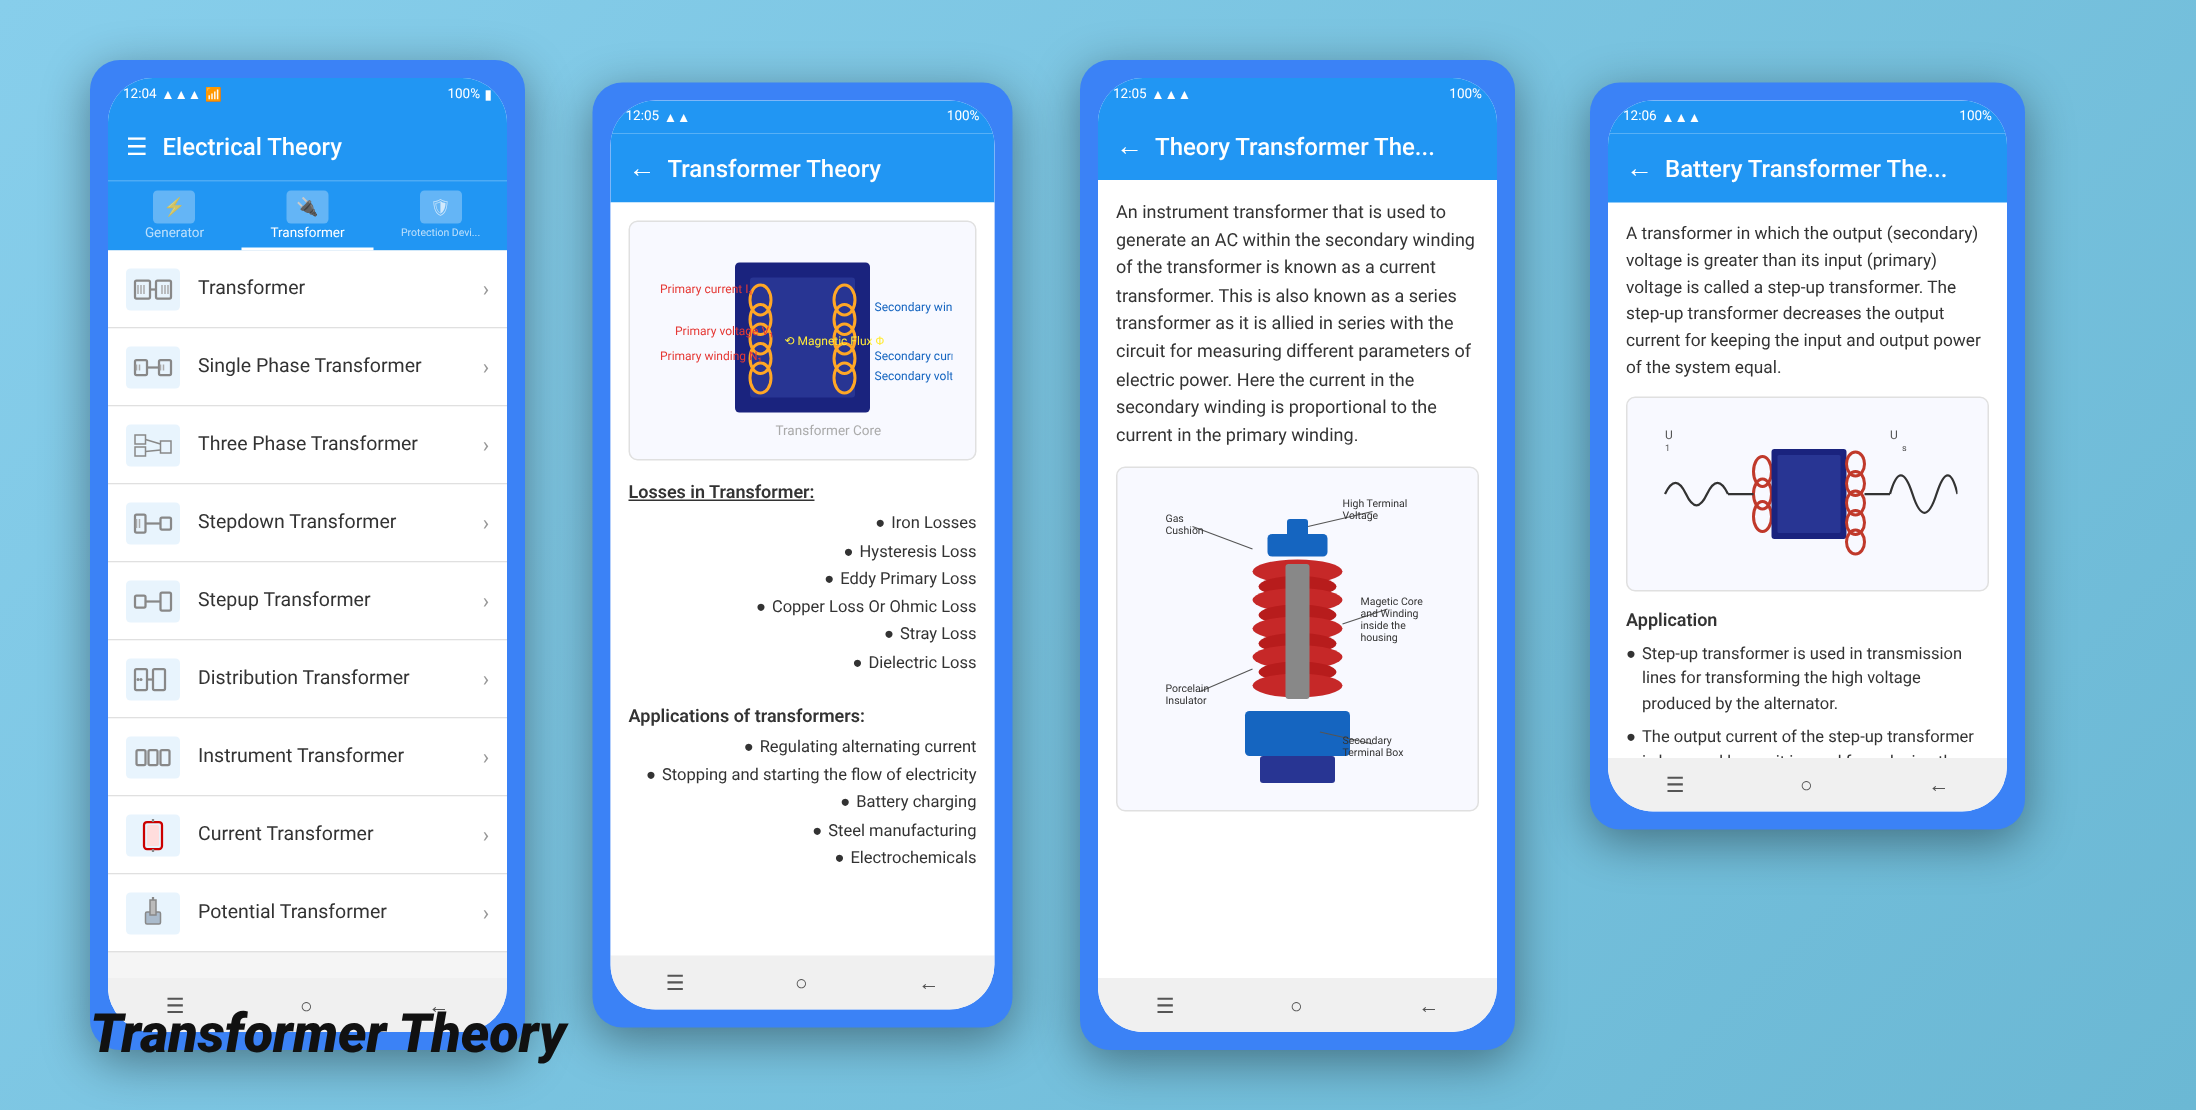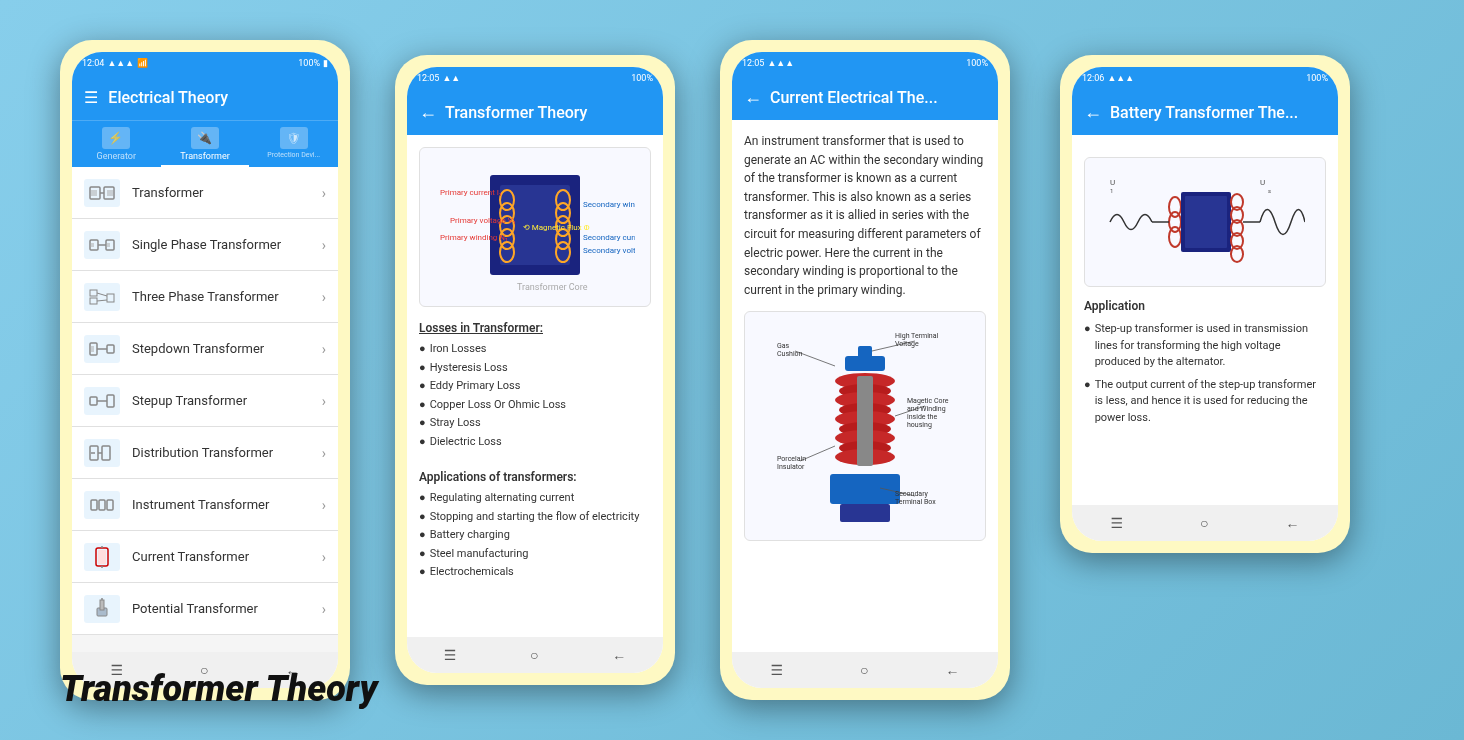--- a/index.html
+++ b/index.html
@@ -19,22 +19,22 @@
       left: 60px;
       font-size: 36px;
       font-weight: 900;
       font-style: italic;
       color: #111;
     }
 
     
     .phone {
       position: absolute;
-      background: #fef9c3;
-      border-radius: 32px;
+      background: #3b82f6;
+      border-radius: 20px;
       box-shadow: 0 8px 32px rgba(0,0,0,0.4);
       overflow: hidden;
     }
 
     .phone-inner {
       position: absolute;
       top: 12px; left: 12px; right: 12px; bottom: 12px;
       background: #fff;
       border-radius: 30px;
       overflow: hidden;
@@ -216,20 +216,21 @@
     .article-text {
       font-size: 11px;
       color: #333;
       line-height: 1.5;
     }
 
     .article-text .bullet {
       display: flex;
       gap: 4px;
       margin-bottom: 2px;
+      justify-content: flex-end;
     }
 
     .article-text .bullet::before {
       content: '●';
       color: #333;
       flex-shrink: 0;
     }
 
     
     .phone-3 {
@@ -570,21 +571,21 @@
       <div class="status-left">
         <span>12:05</span>
         <span>▲▲▲</span>
       </div>
       <div class="status-right">
         <span>100%</span>
       </div>
     </div>
     <div class="phone-2-header">
       <span class="back-btn">←</span>
-      <span class="header-title">Current Electrical The...</span>
+      <span class="header-title">Theory Transformer The...</span>
     </div>
     <div class="article-content">
       <p class="article-text" style="margin-bottom:8px;font-size:12px;line-height:1.55;">An instrument transformer that is used to generate an AC within the secondary winding of the transformer is known as a current transformer. This is also known as a series transformer as it is allied in series with the circuit for measuring different parameters of electric power. Here the current in the secondary winding is proportional to the current in the primary winding.</p>
       <div class="ct-diagram">
         <svg class="ct-svg" viewBox="0 0 180 200" xmlns="http://www.w3.org/2000/svg">
 
           <rect x="70" y="30" width="40" height="15" fill="#1565c0" rx="3"></rect>
 
           <ellipse cx="90" cy="55" rx="30" ry="8" fill="#c62828"></ellipse>
           <ellipse cx="90" cy="65" rx="26" ry="7" fill="#b71c1c"></ellipse>
@@ -645,20 +646,21 @@
       </div>
       <div class="status-right">
         <span>100%</span>
       </div>
     </div>
     <div class="phone-2-header">
       <span class="back-btn">←</span>
       <span class="header-title">Battery Transformer The...</span>
     </div>
     <div class="article-content">
+      <p class="article-text" style="font-size:11.5px;line-height:1.55;margin-bottom:8px;">A transformer in which the output (secondary) voltage is greater than its input (primary) voltage is called a step-up transformer. The step-up transformer decreases the output current for keeping the input and output power of the system equal.</p>
       <div class="stepup-diagram">
         <svg class="stepup-svg" viewBox="0 0 200 110" xmlns="http://www.w3.org/2000/svg">
 
           <path d="M5,55 Q12,40 19,55 Q26,70 33,55 Q40,40 47,55" fill="none" stroke="#333" stroke-width="1.5"></path>
 
           <g fill="none" stroke="#c0392b" stroke-width="2">
             <ellipse cx="70" cy="40" rx="6" ry="10"></ellipse>
             <ellipse cx="70" cy="55" rx="6" ry="10"></ellipse>
             <ellipse cx="70" cy="70" rx="6" ry="10"></ellipse>
           </g>

